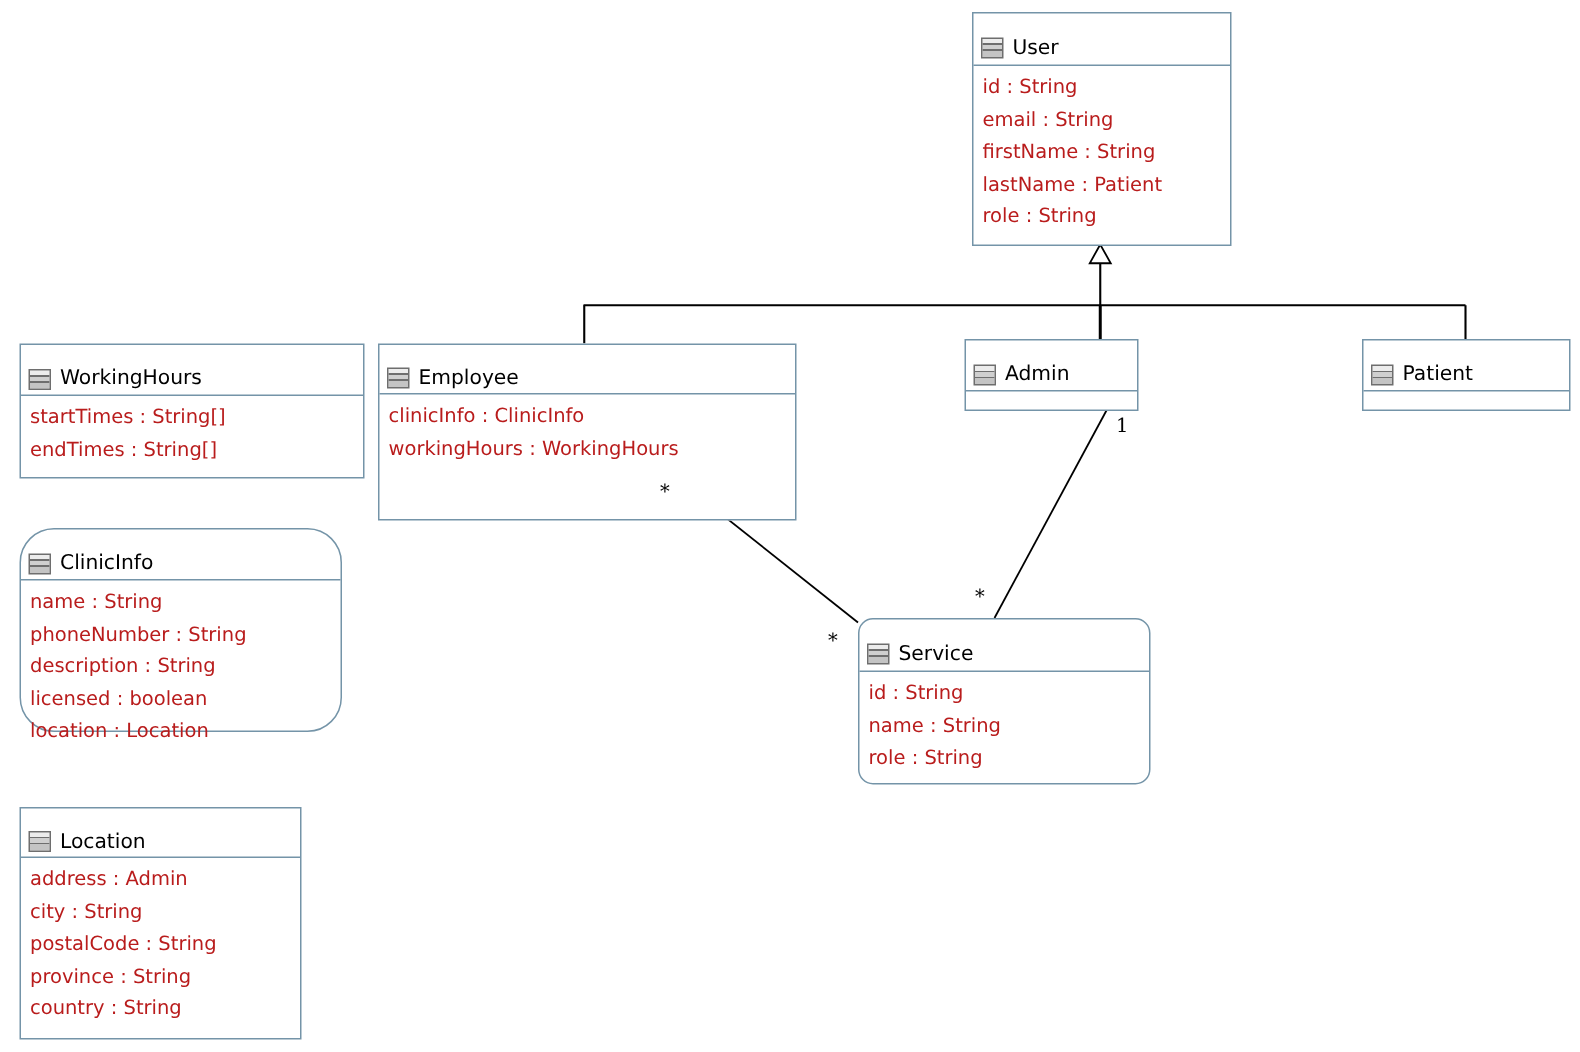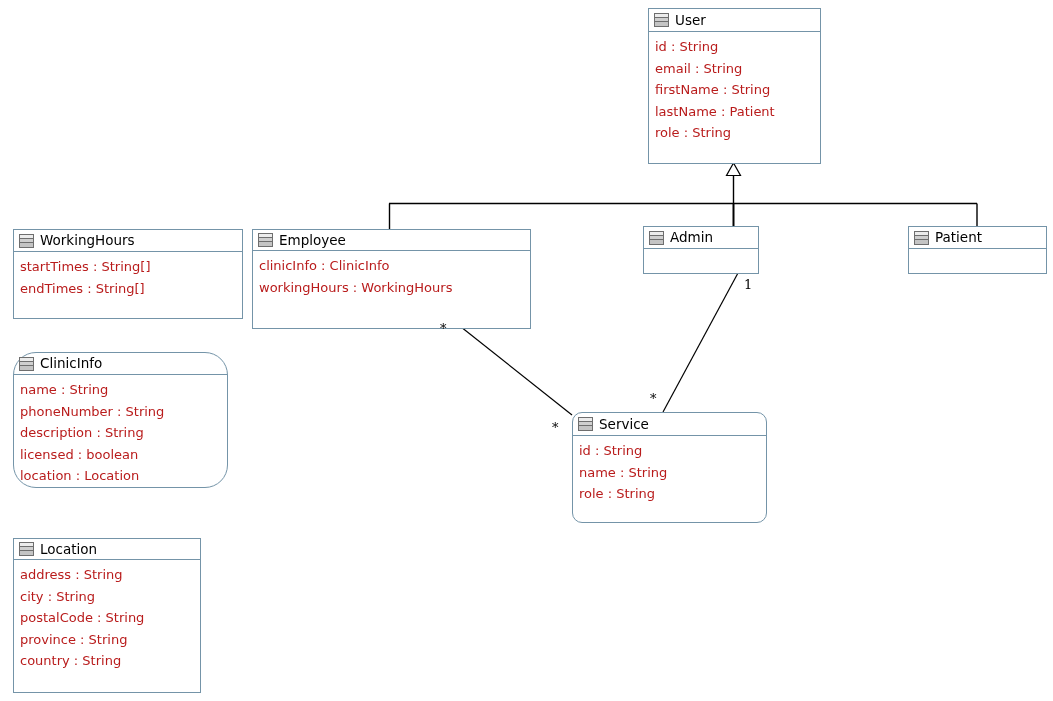--- a/index.html
+++ b/index.html
@@ -25,20 +25,21 @@
     z-index: 2;
   }
   .class-header {
     box-sizing: border-box;
     display: flex;
     align-items: center;
     gap: 6px;
     padding: 2px 5px 2px 5px;
     border-bottom: 1px solid #7494a8;
     white-space: nowrap;
+    margin-top: 12px;
   }
   .class-title {
     font-size: 13.5px;
     color: #000000;
     line-height: 17px;
   }
   .class-icon {
     flex: 0 0 auto;
     width: 15px;
     height: 14px;
@@ -69,21 +70,21 @@
     font-family: "DejaVu Serif", "Liberation Serif", serif;
     font-size: 13px;
     color: #000000;
     line-height: 13px;
   }
   
   #box-user          { left: 648px; top: 8px;   width: 173px; height: 156px; }
   #box-workinghours  { left: 13px;  top: 229px; width: 230px; height: 90px;  }
   #box-clinicinfo    { left: 13px;  top: 352px; width: 215px; height: 136px; border-radius: 23px; }
   #box-location      { left: 13px;  top: 538px; width: 188px; height: 155px; }
-  #box-employee      { left: 252px; top: 229px; width: 279px; height: 100px;  }
+  #box-employee      { left: 252px; top: 229px; width: 279px; height: 118px;  }
   #box-admin         { left: 643px; top: 226px; width: 116px; height: 48px;  }
   #box-patient       { left: 908px; top: 226px; width: 139px; height: 48px;  }
   #box-service       { left: 572px; top: 412px; width: 195px; height: 111px; border-radius: 10px; }
   #box-user .class-header,
   #box-service .class-header { height: 23px; }
   #box-workinghours .class-header,
   #box-clinicinfo .class-header,
   #box-admin .class-header,
   #box-patient .class-header { height: 22px; }
   #box-location .class-header,
@@ -150,21 +151,21 @@
       <div class="attribute">location : Location</div>
     </div>
   </div>
 
   <div class="class-box" id="box-location">
     <div class="class-header">
       <span class="class-icon"></span>
       <span class="class-title">Location</span>
     </div>
     <div class="attributes">
-      <div class="attribute">address : String</div>
+      <div class="attribute">address : Admin</div>
       <div class="attribute">city : String</div>
       <div class="attribute">postalCode : String</div>
       <div class="attribute">province : String</div>
       <div class="attribute">country : String</div>
     </div>
   </div>
 
   <div class="class-box" id="box-employee">
     <div class="class-header">
       <span class="class-icon"></span>

